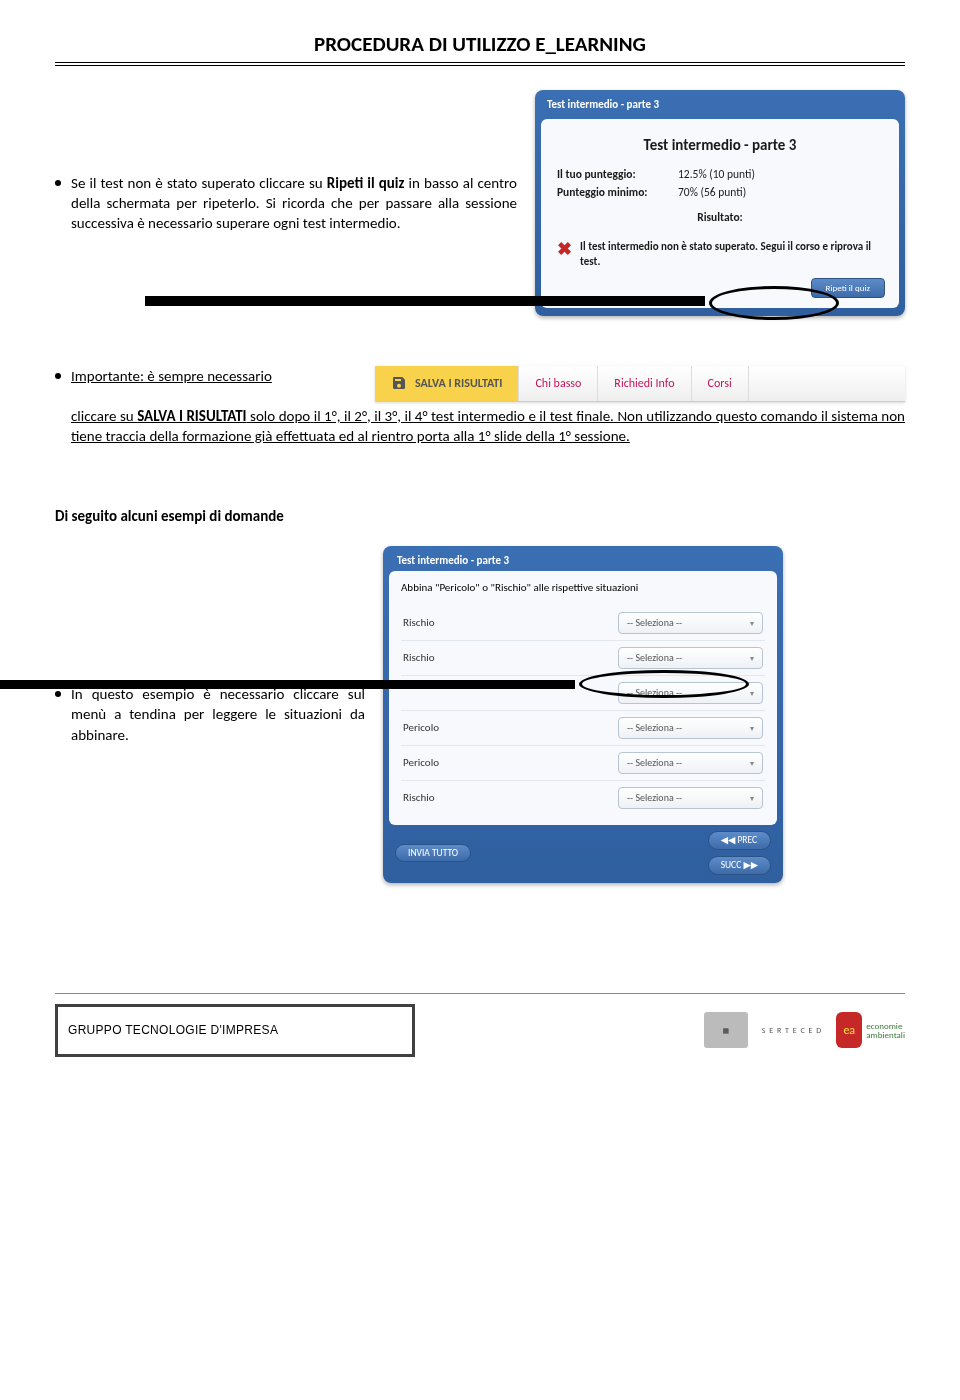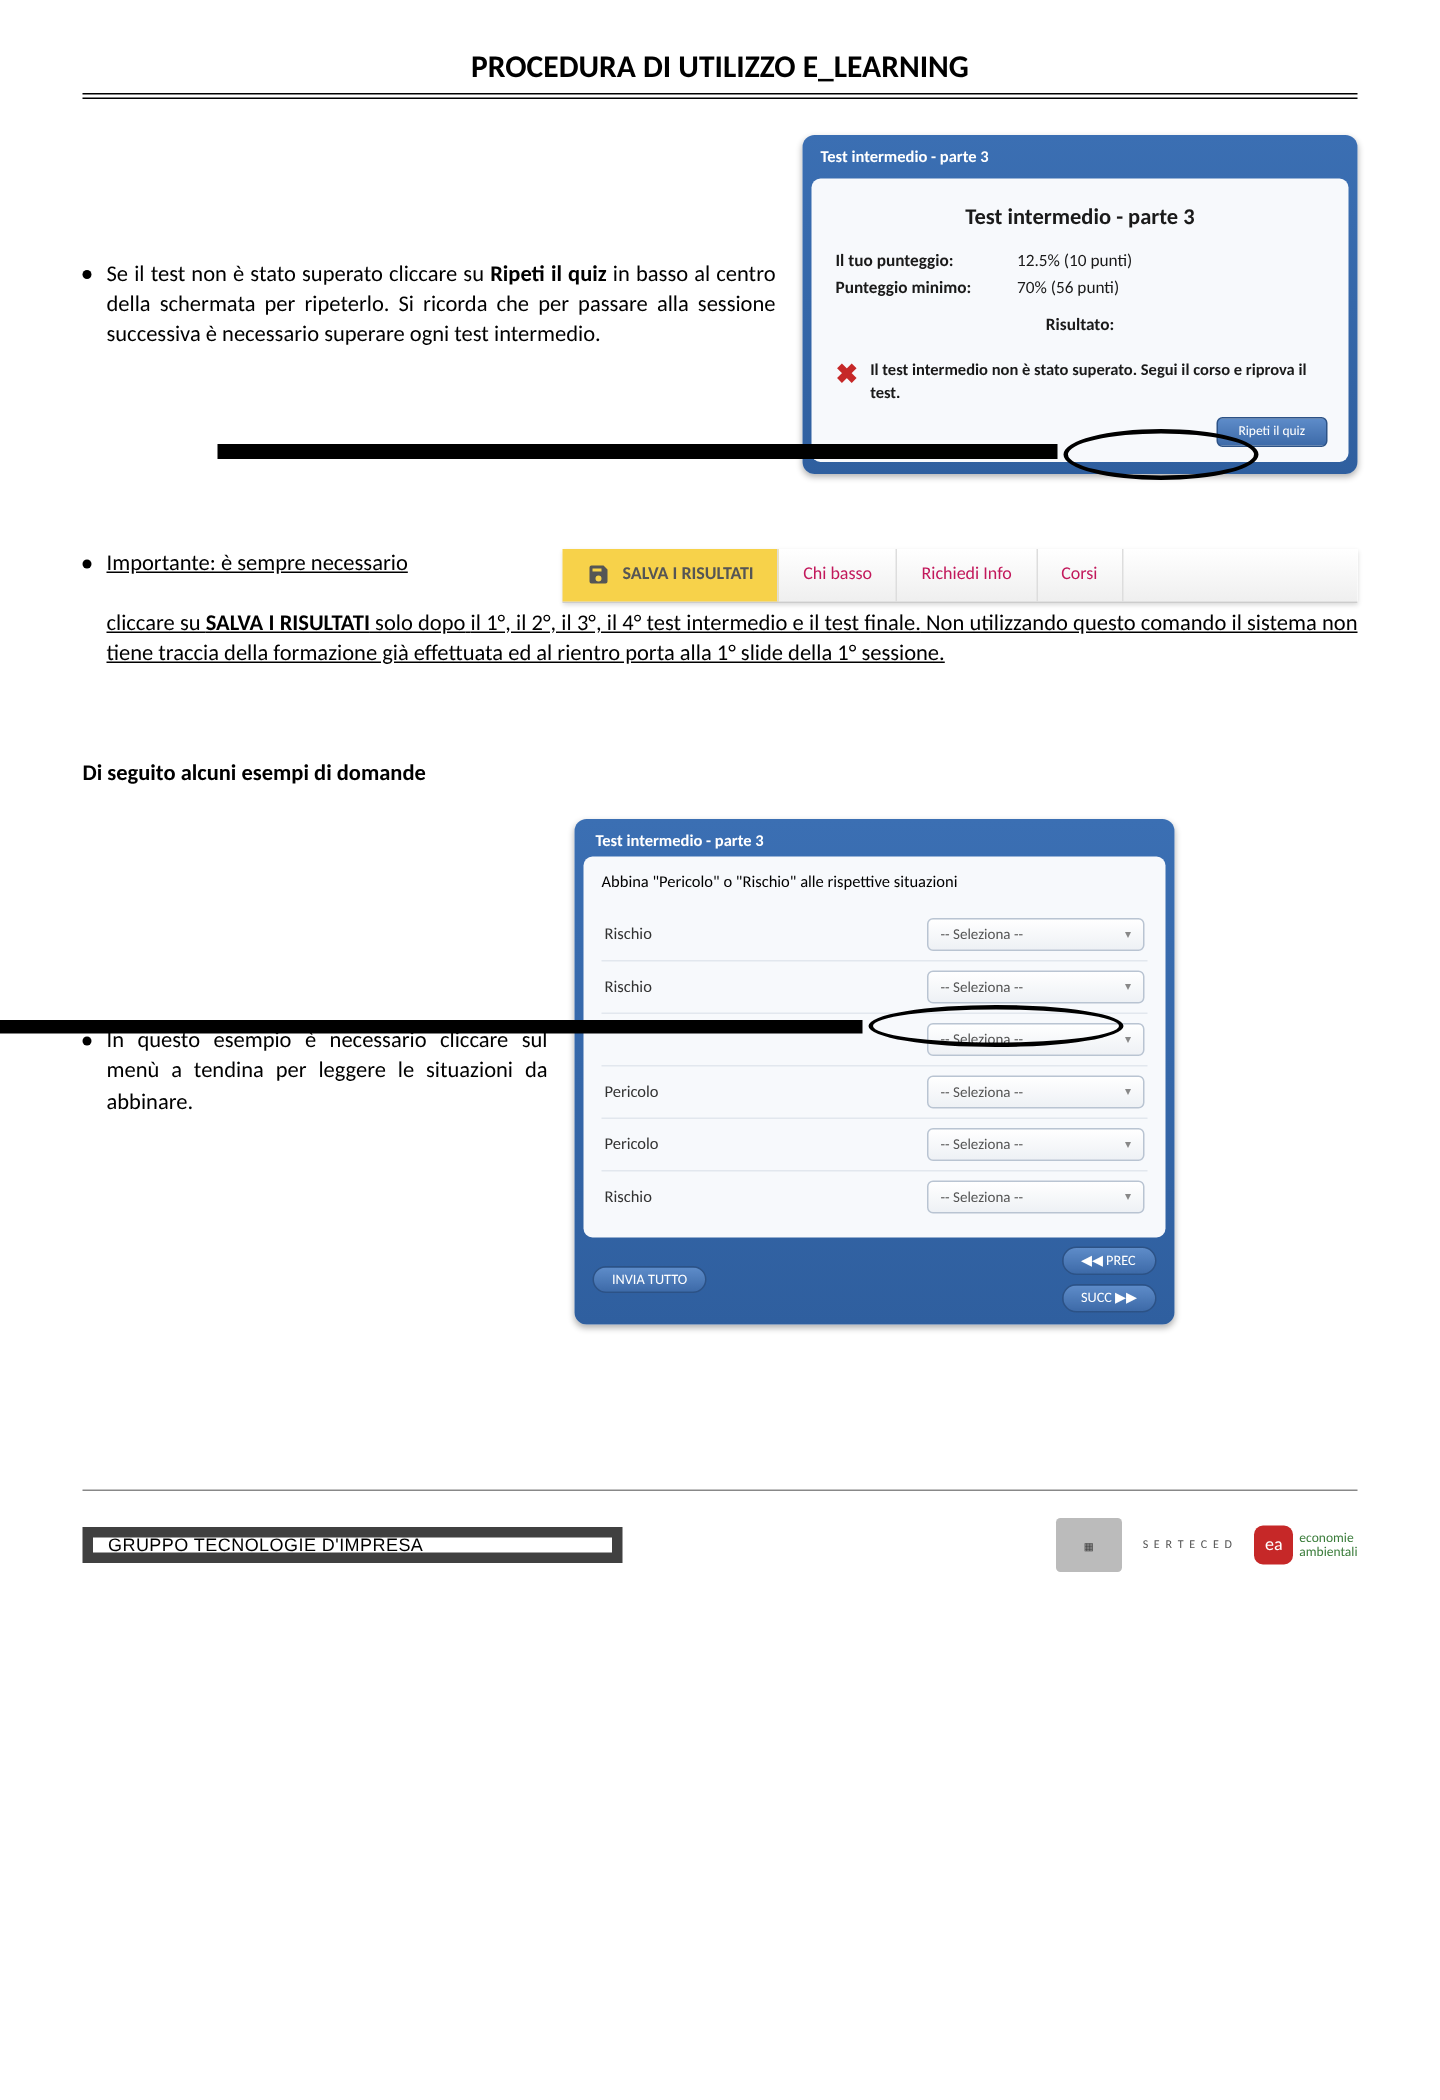--- a/index.html
+++ b/index.html
@@ -189,42 +189,42 @@
 
   
   .footer {
     margin-top: 110px;
     border-top:1px solid #888;
     padding-top:4px;
     display:flex; justify-content:space-between; align-items:center;
     height:70px;
   }
   .footer-left-wrap{
-    border:7px solid #404040; padding:2px 10px; height:24px;
+    border:3px solid #404040; padding:2px 10px; height:53px;
     display:flex; align-items:center; justify-content:flex-start;
     flex:0 0 360px;
     font-family: Verdana, Arial, sans-serif;
     font-size:12px; letter-spacing:.3px;
   }
   .footer-right {
     display:flex; gap:14px; align-items:center;
   }
   .logo-fake {
     width:44px; height:36px; background:#bbb;
     display:flex; align-items:center; justify-content:center;
     font-size:7px; color:#333; text-align:center;
     border-radius:3px;
   }
   .ea-logo {
     display:flex; align-items:center; gap:4px;
     font-size:9px; color:#3a7c3a;
   }
   .ea-logo .ea-badge{
-    width:26px;height:26px;border-radius:6px;background:#c62828;
-    display:flex;align-items:center;justify-content:center;color:#ffffff;
+    width:26px;height:36px;border-radius:6px;background:#c62828;
+    display:flex;align-items:center;justify-content:center;color:#fde047;
     font-weight:400;font-size:12px;
   }
 </style>
 </head>
 <body>
 
 <div class="page">
 
   <div class="doc-title">PROCEDURA DI UTILIZZO E_LEARNING</div>
   <div class="title-rule"></div>

